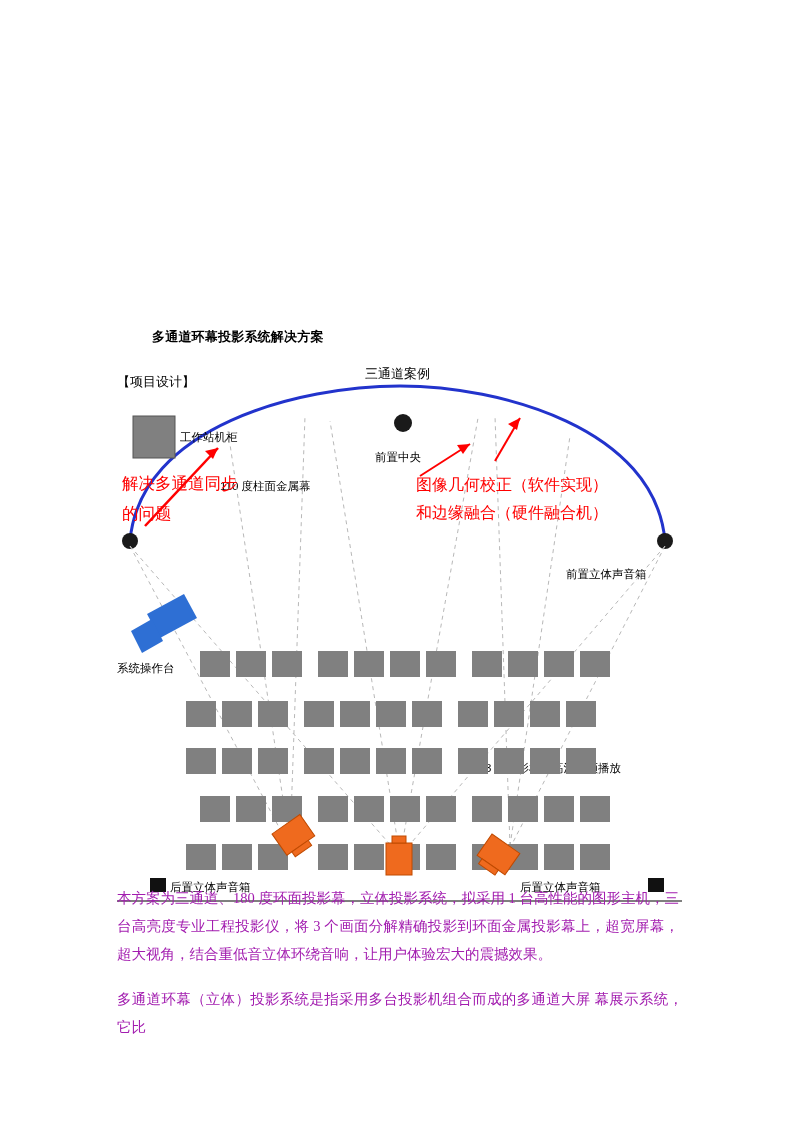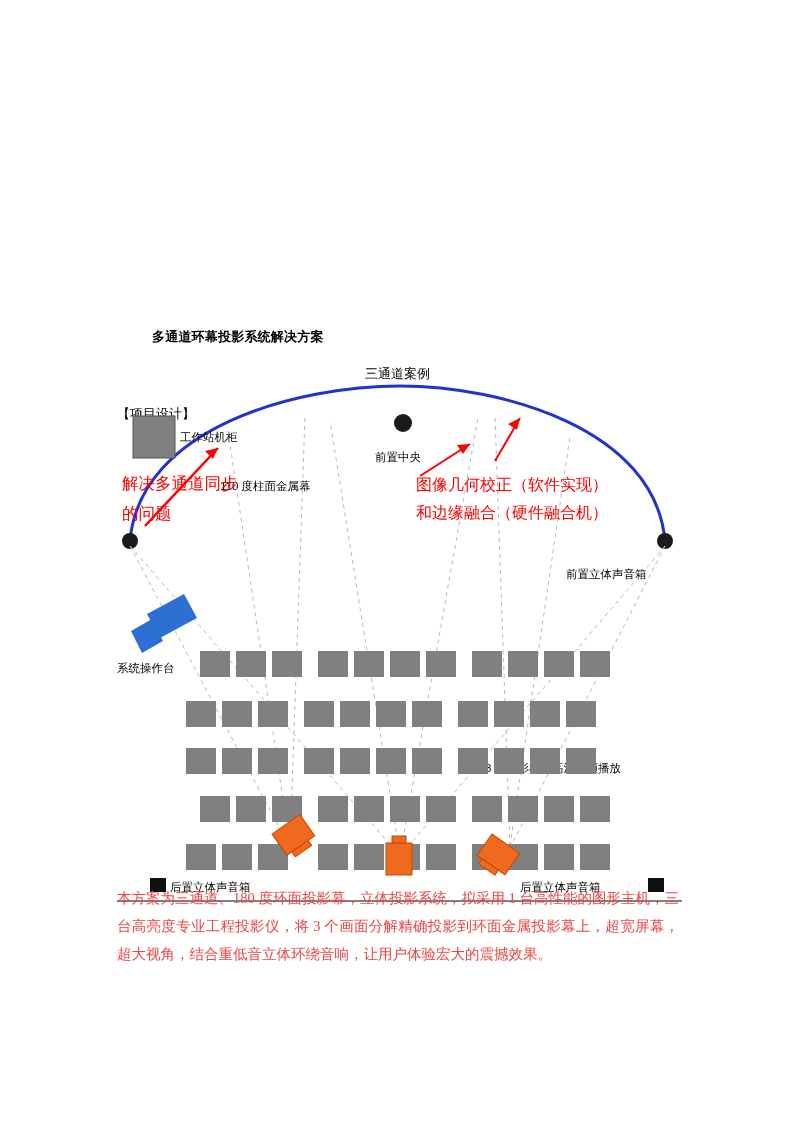--- a/index.html
+++ b/index.html
@@ -32,38 +32,37 @@
     white-space: nowrap;
     margin-left: 35px;
   }
   .section-label {
     position: absolute;
     left: 117px;
     top: 373px;
     font-family: "Liberation Sans", sans-serif;
     font-size: 13px;
     white-space: nowrap;
-    margin-top: 32px;
   }
   .diagram {
     position: absolute;
     left: 100px;
     top: 356px;
     width: 600px;
     height: 550px;
   }
   .diagram svg {
     display: block;
   }
   .para {
     position: absolute;
     font-family: "Liberation Serif", serif;
     font-size: 14.5px;
     line-height: 28px;
-    color: #ef4444;
+    color: #a21caf;
     text-align: justify;
   }
   .para-1 {
     left: 117px;
     top: 884px;
     width: 562px;
   }
   .para-2 {
     left: 117px;
     top: 985px;
@@ -221,14 +220,15 @@
         <polygon points="420,62 408,68 417,74" fill="#ff0000"></polygon>
       </g>
       <text id="t-right-1" x="316" y="134" class="red-note" font-size="16">图像几何校正（软件实现）</text>
       <text id="t-right-2" x="316" y="162" class="red-note" font-size="16">和边缘融合（硬件融合机）</text>
 
       <line x1="17" y1="545" x2="582" y2="545" stroke="#000" stroke-width="1"></line>
     </svg>
   </div>
 
   <div class="para para-1">本方案为三通道、180 度环面投影幕，立体投影系统，拟采用 1 台高性能的图形主机，三台高亮度专业工程投影仪，将 3 个画面分解精确投影到环面金属投影幕上，超宽屏幕，超大视角，结合重低音立体环绕音响，让用户体验宏大的震撼效果。</div>
+  <div class="para para-2">多通道环幕（立体）投影系统是指采用多台投影机组合而成的多通道大屏 幕展示系统，它比</div>
 
 </div>
 
 </body></html>

